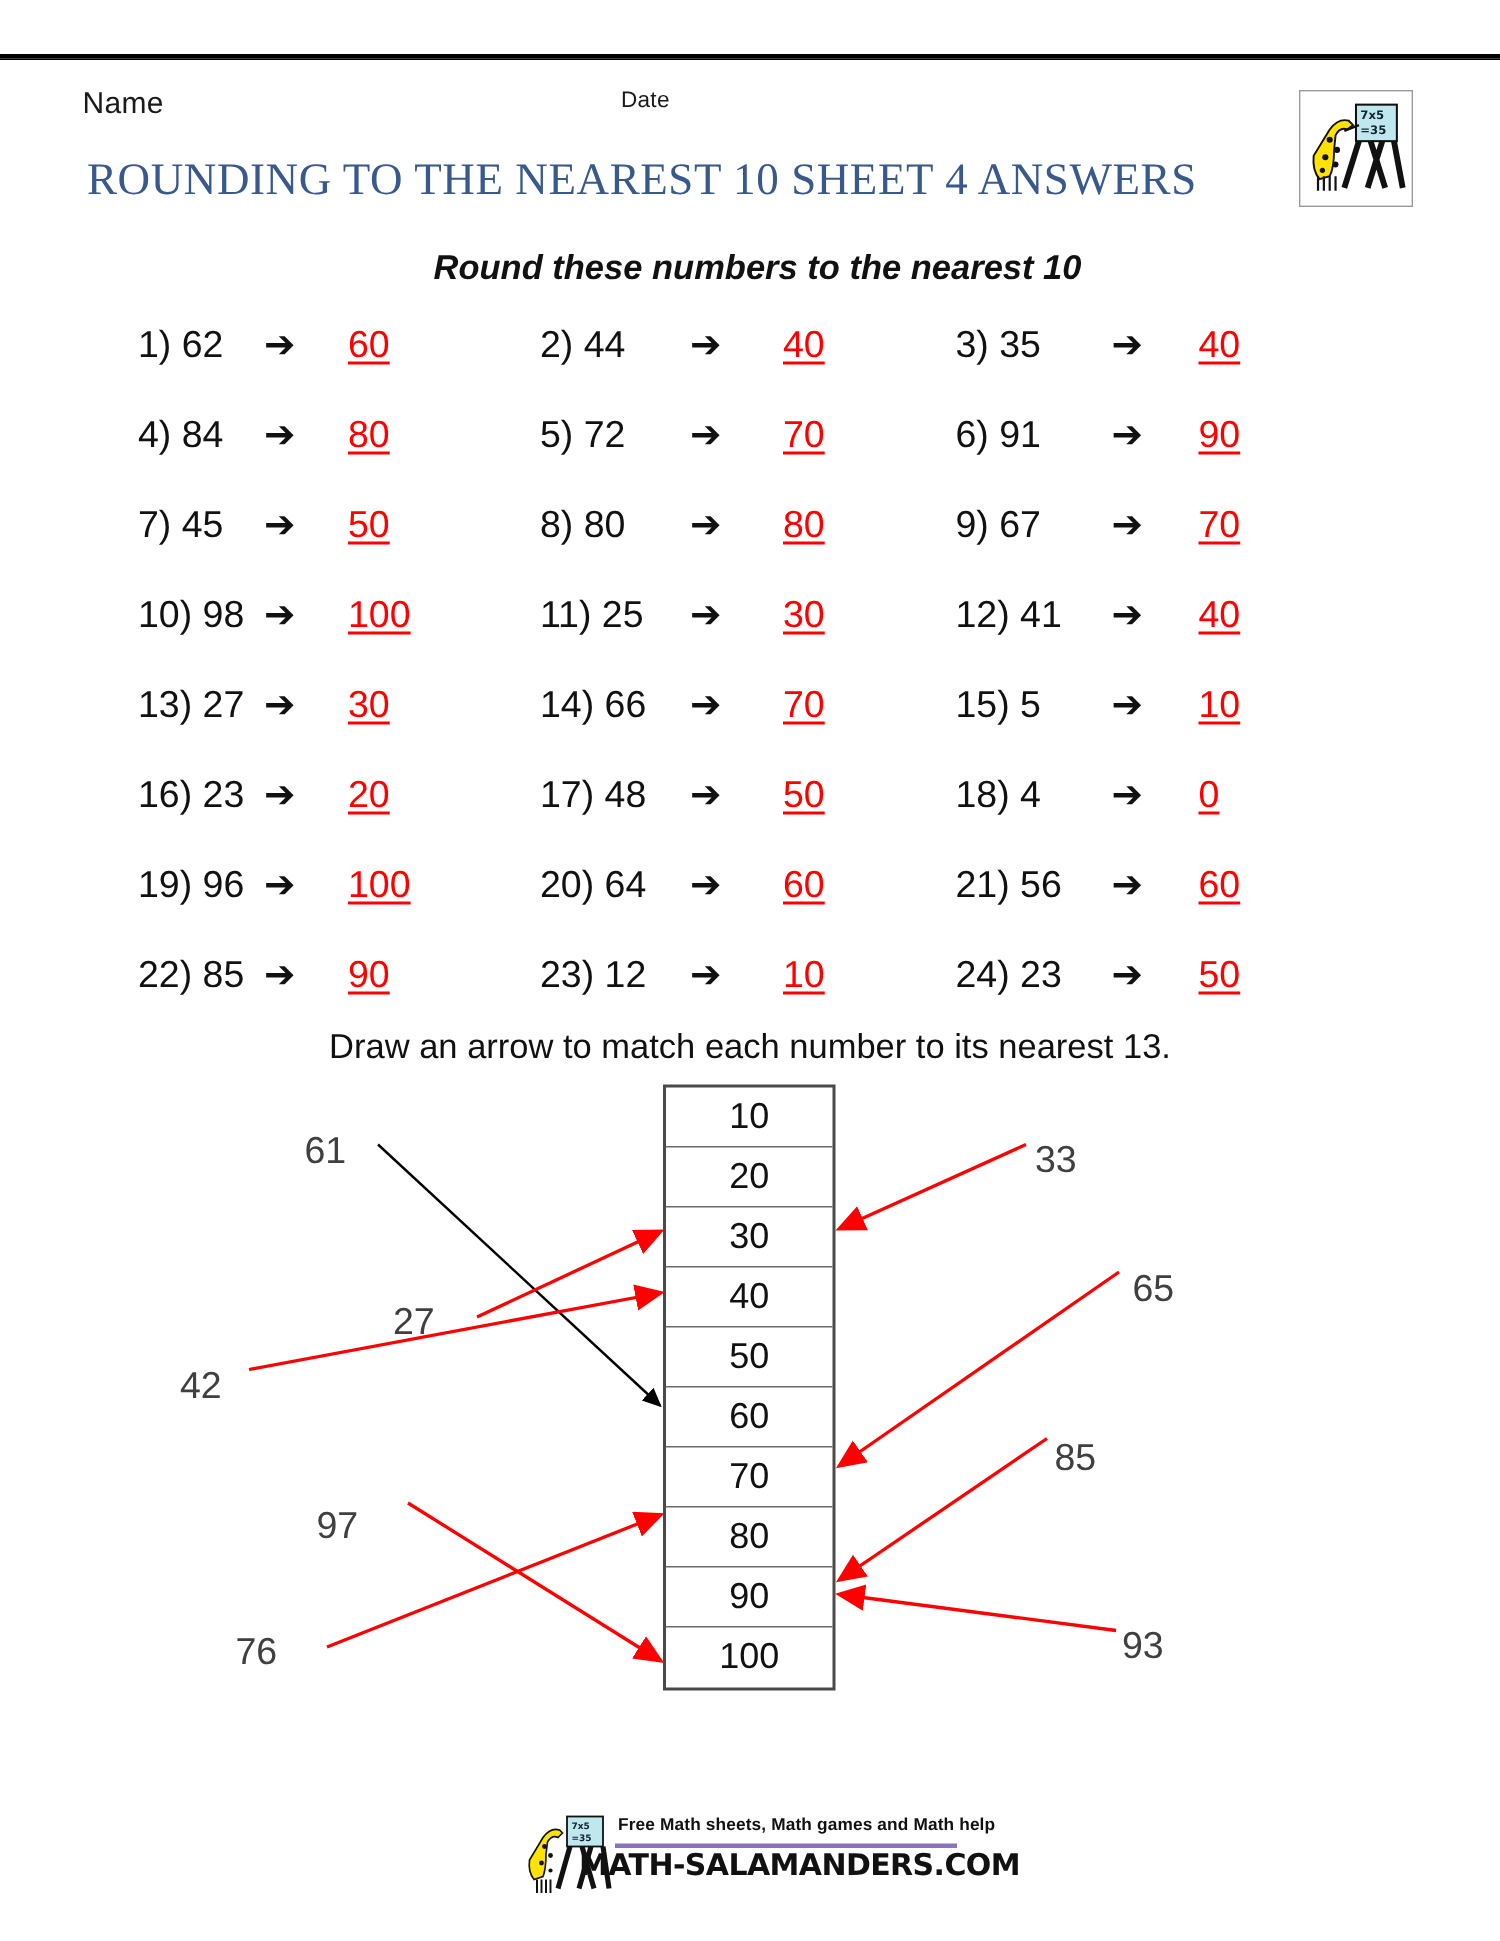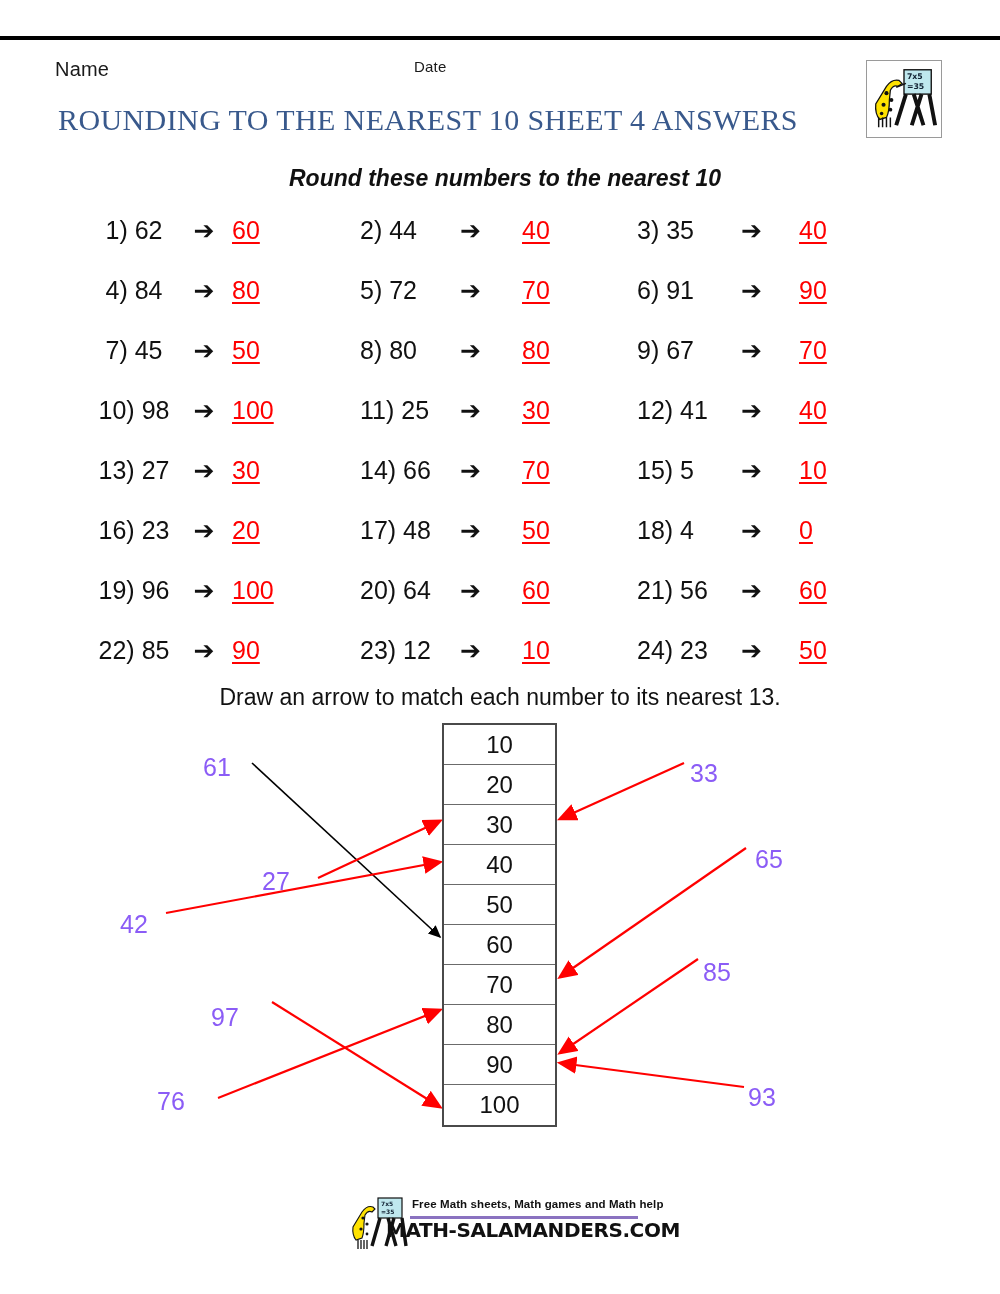--- a/index.html
+++ b/index.html
@@ -86,21 +86,21 @@
     display: flex;
     height: 60px;
     align-items: center;
   }
   .pcell {
     display: flex;
     align-items: center;
     font-size: 25px;
     color: #111;
   }
-  .pcell.c0 { width: 268px; text-align: center; }
+  .pcell.c0 { width: 268px; }
   .pcell.c1 { width: 277px; }
   .pcell.c2 { width: 275px; }
 
   .p-num {
     white-space: nowrap;
   }
   .p-arrow {
     font-size: 25px;
     color: #111;
     line-height: 1;
@@ -158,33 +158,33 @@
     font-size: 24px;
     color: #111;
     border-bottom: 1px solid #6b6b6b;
     box-sizing: border-box;
   }
   .ladder-cell:last-child { border-bottom: none; }
 
   .side-num {
     position: absolute;
     font-size: 25px;
-    color: #8b5cf6;
+    color: #404040;
   }
 
   
   .footer {
     position: absolute;
     left: 0; right: 0;
     top: 1192px;
     height: 70px;
   }
   .footer-inner {
     position: relative;
-    margin: 0 auto;
+    margin: 13px auto;
     width: 300px;
     height: 62px;
   }
   .footer-logo {
     position: absolute;
     left: 0; top: 4px;
     width: 62px; height: 56px;
   }
   .footer-tag {
     position: absolute;

